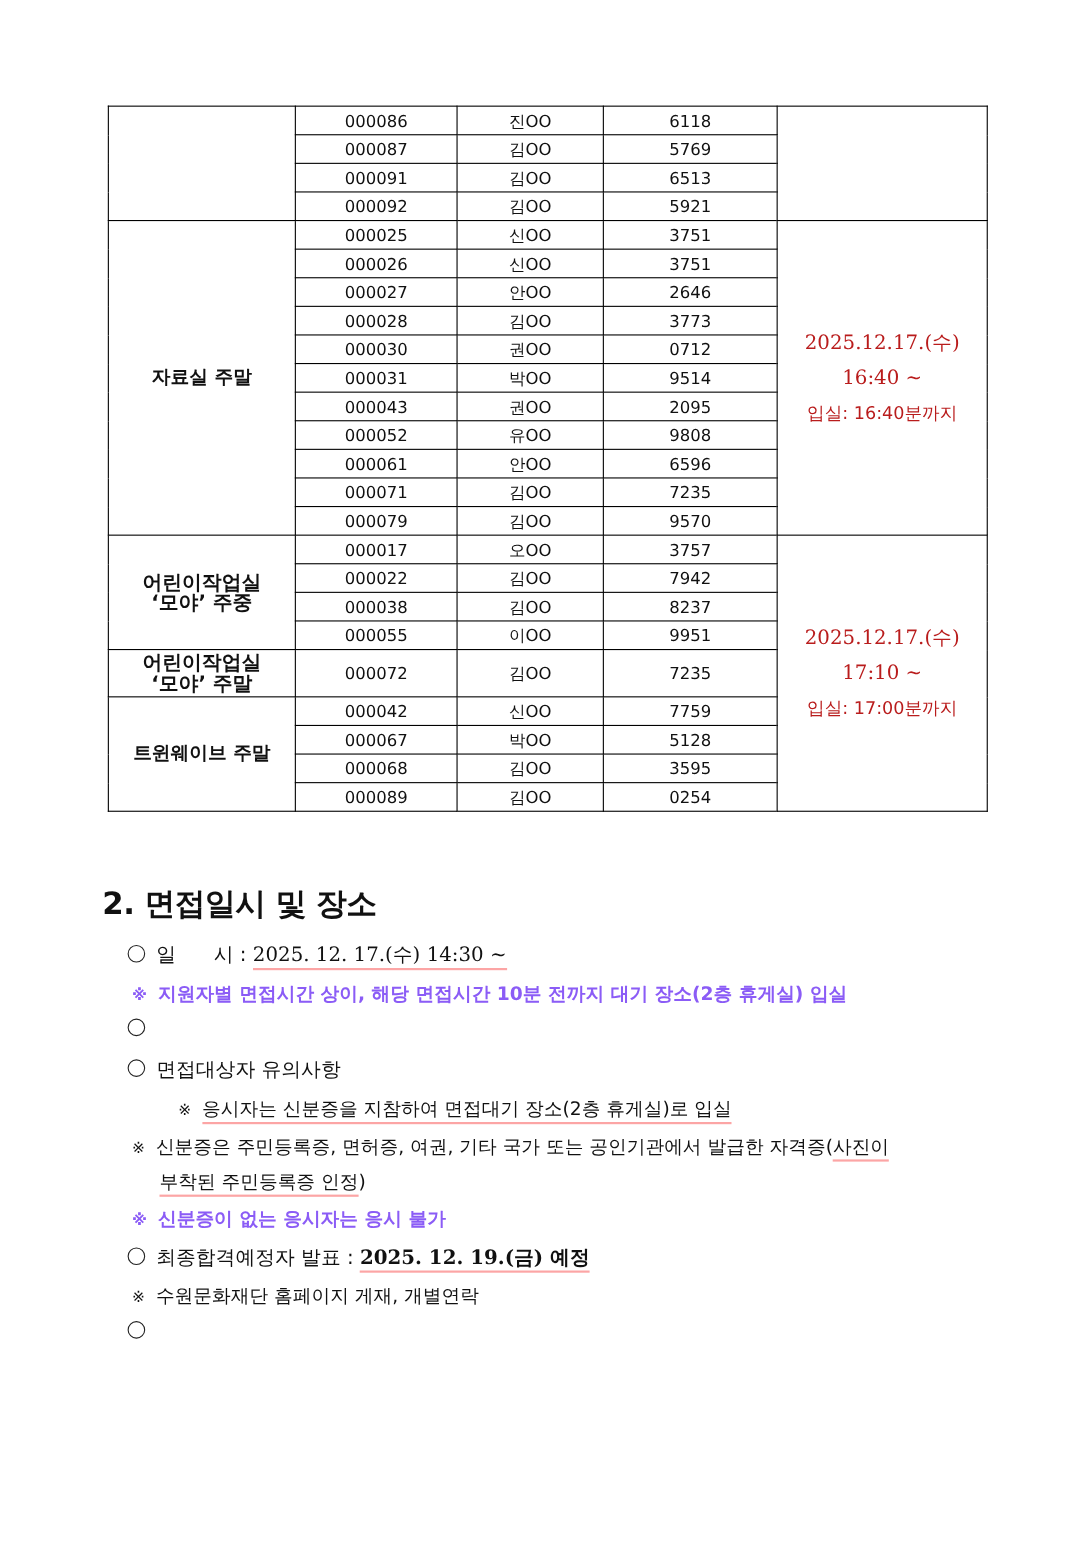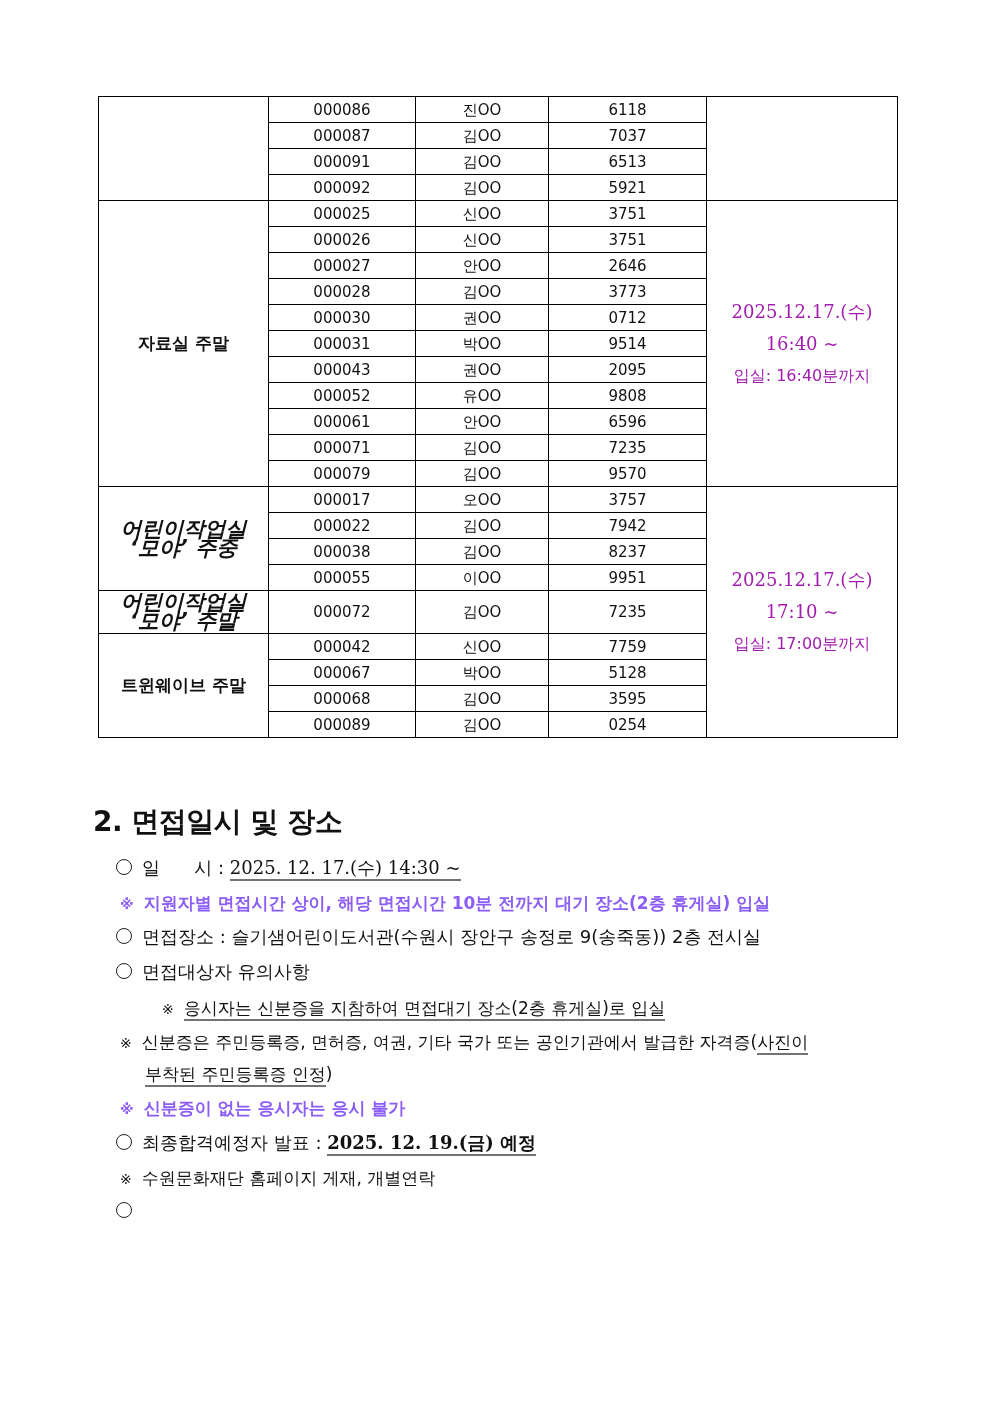--- a/index.html
+++ b/index.html
@@ -1,32 +1,32 @@
 <!DOCTYPE html>
 <html><head>
 <meta charset="utf-8">
 <style>
   html, body { margin: 0; padding: 0; background: #ffffff; }
   body { width: 992px; height: 1403px; position: relative; overflow: hidden; font-family: "DejaVu Sans", sans-serif; color: #111; }
   table.roster { position: absolute; left: 98px; top: 96px; border-collapse: collapse; table-layout: fixed; width: 743px; }
   table.roster td { border: 1.3px solid #000; height: 25px; padding: 0; text-align: center; vertical-align: middle; font-size: 15px; line-height: 18px; }
   table.roster td.group { font-size: 17px; font-weight: bold; line-height: 21px; }
-  table.roster td.group.small { font-size: 21px; line-height: 19px; font-style: italic; }
-  table.roster td.time { color: #a21caf; font-family: "DejaVu Serif", serif; font-size: 18px; line-height: 32px; }
+  table.roster td.group.small { font-size: 18px; line-height: 19px; }
+  table.roster td.time { color: #b91c1c; font-family: "DejaVu Serif", serif; font-size: 18px; line-height: 32px; }
   table.roster td.time .entry { font-family: "DejaVu Sans", sans-serif; font-size: 16px; }
   table.roster tr.tall td { height: 42px; }
   .c1 { width: 170px; } .c2 { width: 147px; } .c3 { width: 133px; } .c4 { width: 158px; } .c5 { width: 191px; }
 
   .section-title { position: absolute; left: 93px; top: 803px; font-size: 28px; font-weight: bold; letter-spacing: -0.5px; }
   .line { position: absolute; left: 116px; font-size: 18px; white-space: nowrap; }
   .bullet { display: inline-block; width: 14px; height: 14px; border: 1.4px solid #222; border-radius: 50%; margin-right: 10px; vertical-align: -1px; }
   .note { position: absolute; left: 120px; font-size: 17px; white-space: nowrap; }
   .note .mark { margin-right: 10px; font-size: 14px; }
   .blue { color: #8b5cf6; font-weight: bold; }
-  .ul { border-bottom: 2px solid #737373; padding-bottom: 1px; }
+  .ul { border-bottom: 2px solid #fca5a5; padding-bottom: 1px; }
   .serif { font-family: "DejaVu Serif", serif; }
 </style>
 </head>
 <body>
 
 <table class="roster">
   <colgroup>
       <col class="c1">
       <col class="c2">
       <col class="c3">
@@ -38,21 +38,21 @@
     <tr>
       <td class="group" rowspan="4"></td>
       <td>000086</td>
       <td>진OO</td>
       <td>6118</td>
       <td rowspan="4"></td>
     </tr>
     <tr>
       <td>000087</td>
       <td>김OO</td>
-      <td>7037</td>
+      <td>5769</td>
     </tr>
     <tr>
       <td>000091</td>
       <td>김OO</td>
       <td>6513</td>
     </tr>
     <tr>
       <td>000092</td>
       <td>김OO</td>
       <td>5921</td>
@@ -189,21 +189,21 @@
 <div class="line" style="top:856px;">
   <span class="bullet"></span><span style="white-space:pre;">일      시 :</span>
   <span class="ul serif">2025. 12. 17.(수) 14:30 ~</span>
 </div>
 
 <div class="note blue" style="top:892px;">
   <span class="mark">※</span><span>지원자별 면접시간 상이, 해당 면접시간 10분 전까지 대기 장소(2층 휴게실) 입실</span>
 </div>
 
 <div class="line" style="top:925px;">
-  <span class="bullet"></span><span>면접장소 : 슬기샘어린이도서관(수원시 장안구 송정로 9(송죽동)) 2층 전시실</span>
+  <span class="bullet"></span>
 </div>
 
 <div class="line" style="top:960px;">
   <span class="bullet"></span><span>면접대상자 유의사항</span>
 </div>
 
 <div class="note" style="top:997px;margin-left:42px;">
   <span class="mark">※</span><span class="ul">응시자는 신분증을 지참하여 면접대기 장소(2층 휴게실)로 입실</span>
 </div>
 

